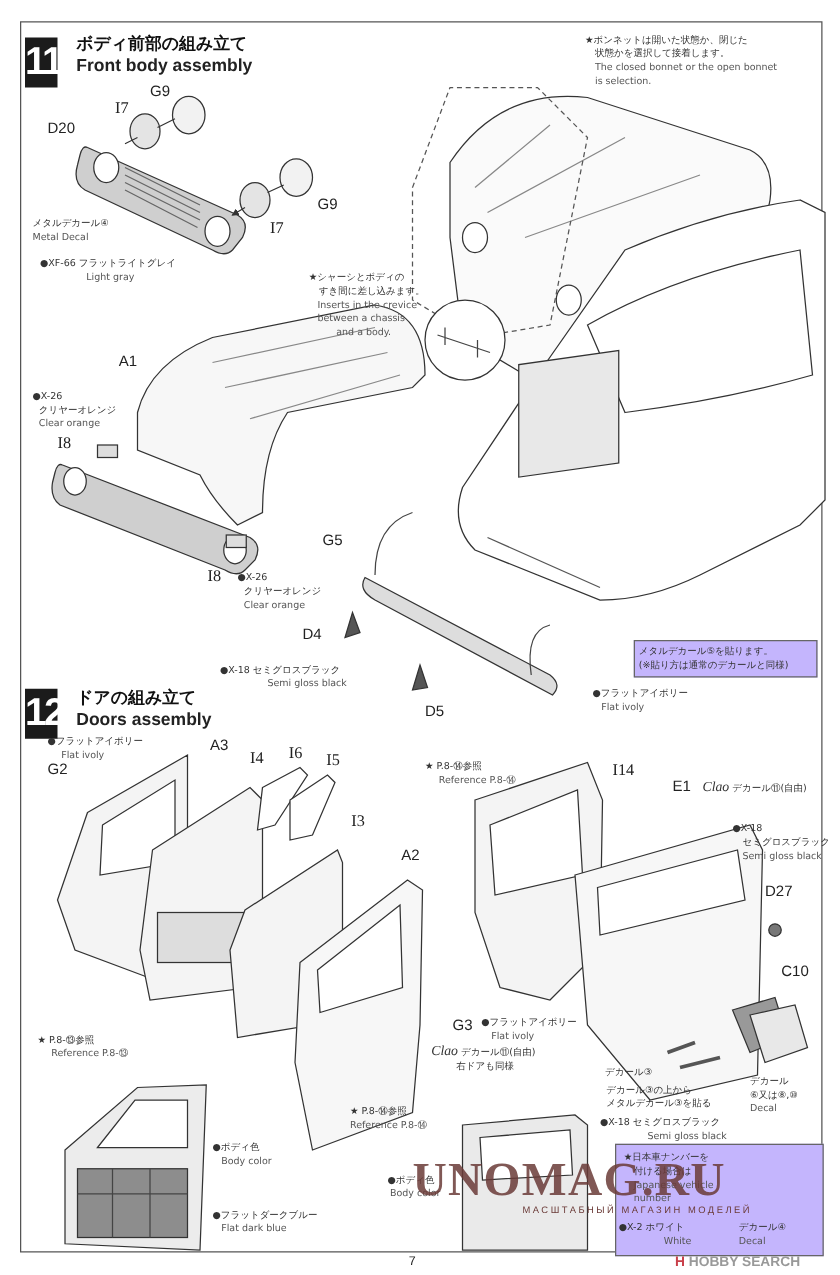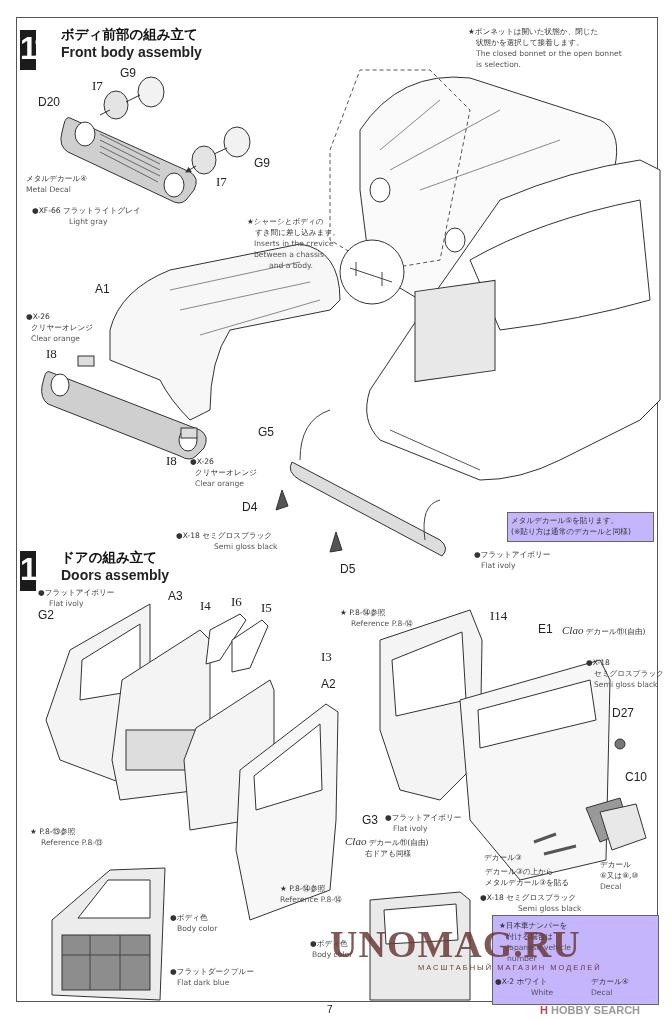--- a/index.html
+++ b/index.html
@@ -1,19 +1,19 @@
 <!DOCTYPE html>
 <html><head>
 <meta charset="utf-8">
 <style>
   html,body{margin:0;padding:0;background:#fff;}
   body{width:672px;height:1020px;position:relative;overflow:hidden;font-family:"DejaVu Sans",sans-serif;color:#222;}
   .frame{position:absolute;left:16px;top:17px;width:642px;height:985px;border:1px solid #555;box-sizing:border-box;}
   .abs{position:absolute;}
-  .stepnum{position:absolute;background:#1b1b1b;color:#fff;font-family:"Liberation Sans",sans-serif;font-weight:bold;font-size:31px;line-height:38px;width:16px;height:40px;text-align:center;letter-spacing:-2px;}
+  .stepnum{position:absolute;background:#1b1b1b;color:#fff;font-family:"Liberation Sans",sans-serif;font-weight:bold;font-size:31px;line-height:38px;width:26px;height:40px;text-align:center;letter-spacing:-2px;}
   .jtitle{font-size:13.5px;font-weight:bold;color:#111;white-space:nowrap;}
   .etitle{font-family:"Liberation Sans",sans-serif;font-size:14px;font-weight:bold;color:#222;white-space:nowrap;}
   .lbl{font-family:"DejaVu Sans",sans-serif;font-size:7.6px;color:#333;line-height:11px;white-space:nowrap;}
   .lbl .en{color:#555;}
   .part{font-family:"Liberation Sans",sans-serif;font-size:12px;color:#222;white-space:nowrap;}
   .partserif{font-family:"Liberation Serif",serif;font-size:13px;color:#222;white-space:nowrap;}
   .box{position:absolute;border:1px solid #666;background:#c4b5fd;}
   svg{position:absolute;left:0;top:0;}
   .pageno{position:absolute;left:327px;top:1004px;font-size:10px;font-family:"Liberation Sans",sans-serif;}
   .wm{position:absolute;left:330px;top:922px;font-family:"Liberation Serif",serif;font-weight:bold;font-size:38px;color:#6b3b38;opacity:.85;letter-spacing:1px;white-space:nowrap;}
@@ -209,21 +209,21 @@
 
 <div class="abs lbl" style="left:38px;top:587px;">
   <div>●フラットアイボリー</div>
   <div class="en" style="padding-left:11px;">Flat ivoly</div>
 </div>
 <div class="abs part" style="left:38px;top:608px;">G2</div>
 <div class="abs part" style="left:168px;top:589px;">A3</div>
 <div class="abs partserif" style="left:200px;top:598px;">I4</div>
 <div class="abs partserif" style="left:231px;top:594px;">I6</div>
 <div class="abs partserif" style="left:261px;top:600px;">I5</div>
-<div class="abs partserif" style="left:281px;top:649px;margin-left:40px;">I3</div>
+<div class="abs partserif" style="left:281px;top:649px;">I3</div>
 <div class="abs part" style="left:321px;top:677px;">A2</div>
 
 <div class="abs lbl" style="left:30px;top:826px;">
   <div>★ P.8-⑬参照</div>
   <div class="en" style="padding-left:11px;">Reference P.8-⑬</div>
 </div>
 <div class="abs lbl" style="left:170px;top:912px;">
   <div>●ボディ色</div>
   <div class="en" style="padding-left:7px;">Body color</div>
 </div>

